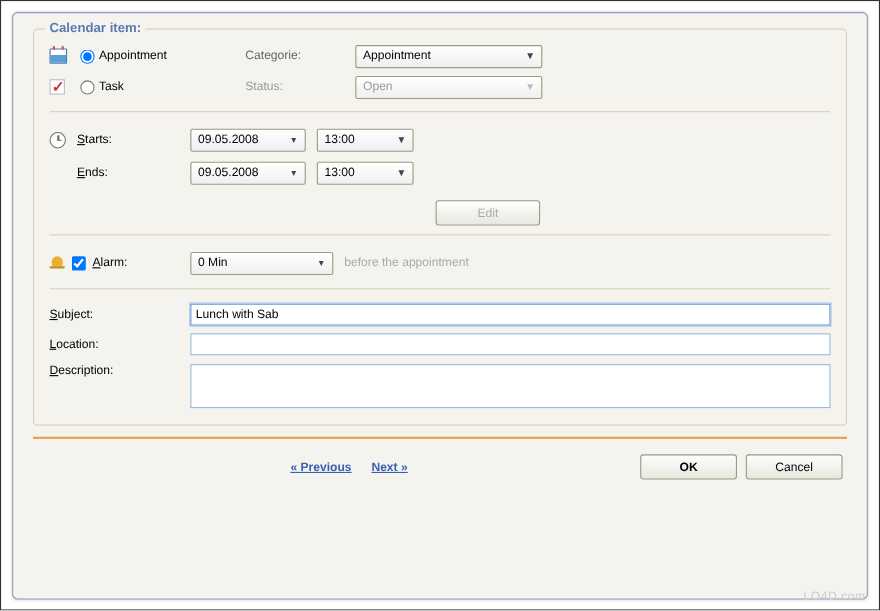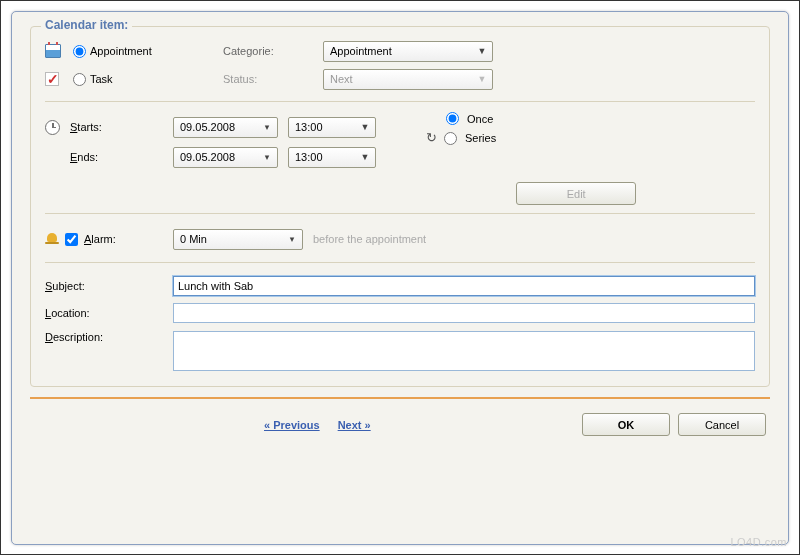--- a/index.html
+++ b/index.html
@@ -356,21 +356,21 @@
         <div class="row">
           <div class="icon-col">
               <div class="icon-task"></div>
             </div>
           <div class="label-col1">
             <input type="radio" class="radio" name="itemtype" style="">
             <span>Task</span>
           </div>
           <div class="label-col2 disabled">Status:</div>
           <div class="dropdown dd-cat disabled">
-            <span>Next</span>
+            <span>Open</span>
             <span class="dropdown-arrow">▼</span>
           </div>
         </div>
 
         <div class="sep"></div>
 
         <div style="display:flex;">
           <div style="flex:0 0 auto;">
             <div class="time-row">
               <div class="time-label-col">
@@ -396,34 +396,22 @@
                 <span>09.05.2008</span>
                 <span class="dropdown-arrow">▾</span>
               </div>
               <div style="width:10px;"></div>
               <div class="dropdown dd-time">
                 <span>13:00</span>
                 <span class="dropdown-arrow">▼</span>
               </div>
             </div>
           </div>
-          <div class="recur-col">
-            <div class="recur-row">
-              <div style="width:16px;"></div>
-              <input type="radio" class="radio" name="recur" checked="" style="">
-              <span>Once</span>
-            </div>
-            <div class="recur-row">
-              <div class="icon-cycle">↻</div>
-              <input type="radio" class="radio" name="recur" style="">
-              <span>Series</span>
-            </div>
-          </div>
           <div class="edit-btn-col" style="align-self:center; padding-top:22px;">
-            <div class="button disabled" style="width:120px;margin-top:48px;">
+            <div class="button disabled" style="width:95px;margin-top:48px;">
               <span>Edit</span>
             </div>
           </div>
         </div>
 
         <div class="sep"></div>
 
         <div class="alarm-row">
           <div class="alarm-label-col">
             <div class="icon-bell"></div>

